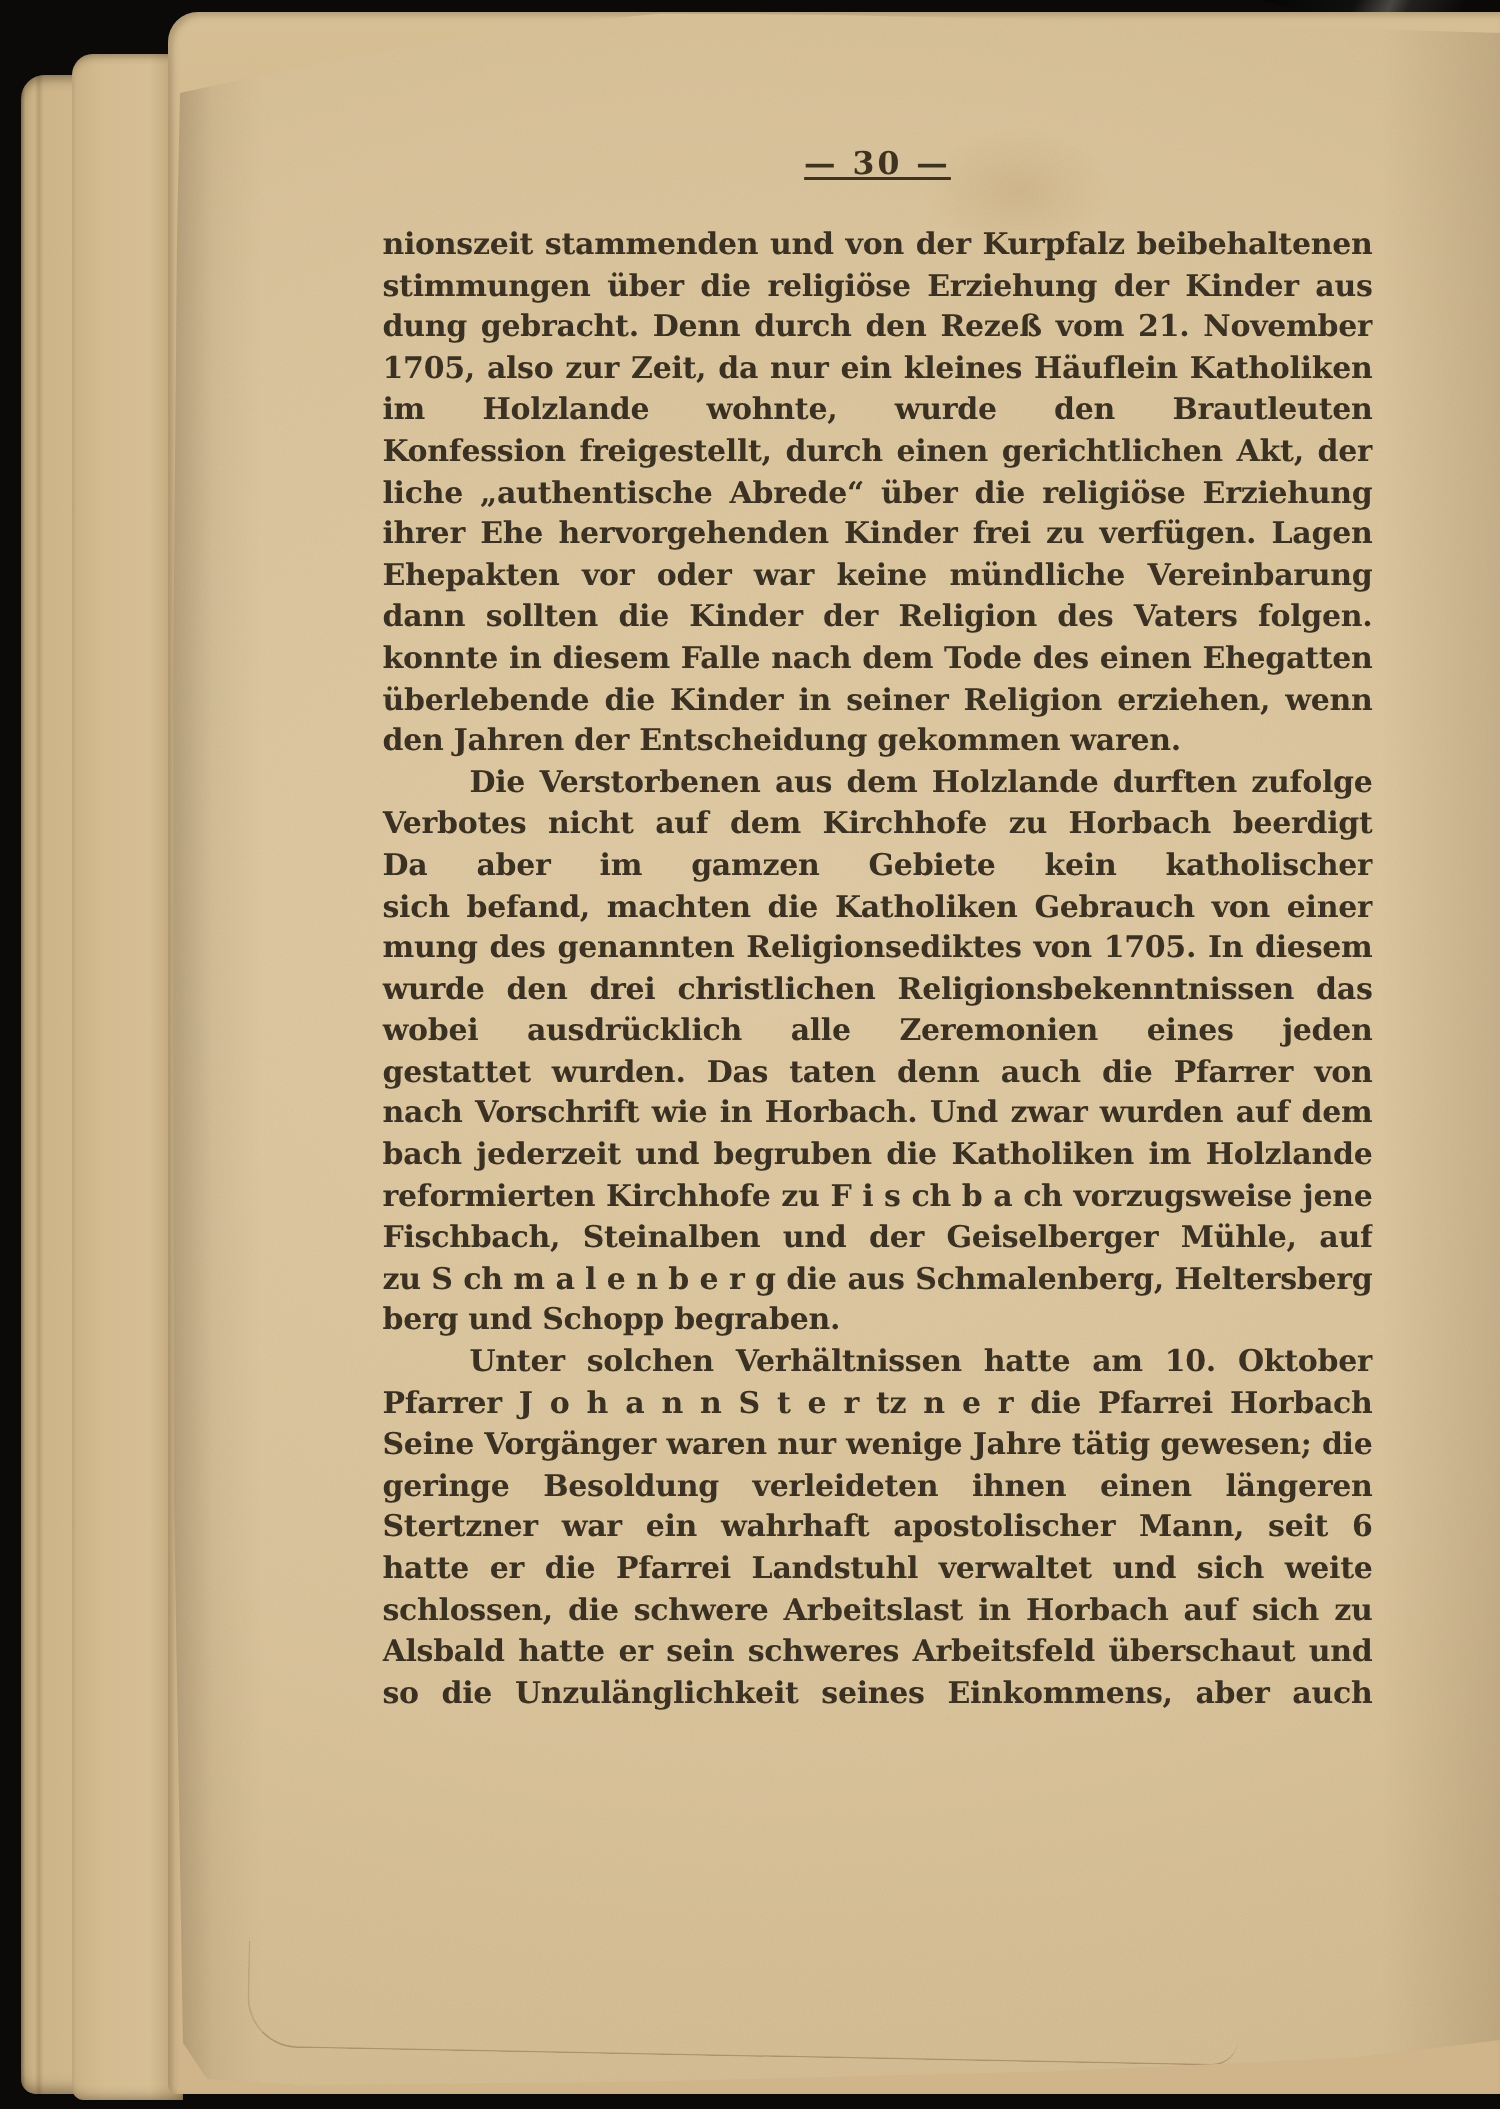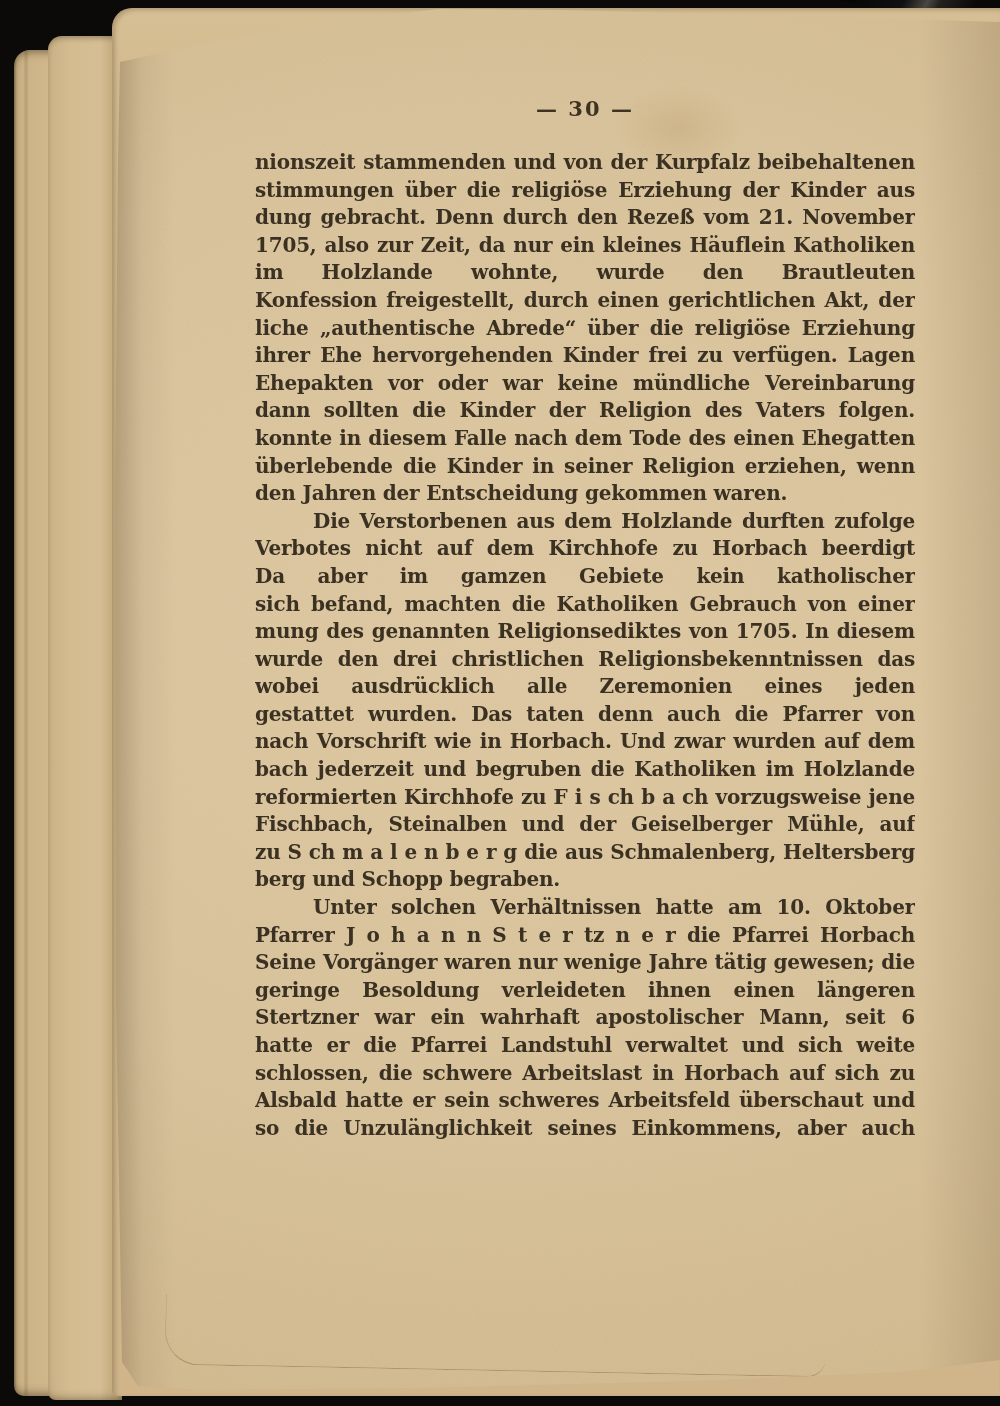--- a/index.html
+++ b/index.html
@@ -62,20 +62,21 @@
     position:absolute;left:165px;top:1300px;width:660px;height:70px;
     border-bottom:1px solid rgba(122,100,66,.45);
     border-left:1px solid rgba(122,100,66,.25);
     border-radius:0 0 18px 34px;
     transform:rotate(1.1deg);
   }
   .page-header{
     position:absolute;left:255px;top:96px;width:660px;
     text-align:center;color:#3d331f;font-size:21px;font-weight:700;
     letter-spacing:2px;
+    text-decoration:underline;
   }
   .text-block{
     position:absolute;left:255px;top:149px;width:660px;
     color:#3b3122;font-size:20px;font-weight:700;letter-spacing:-0.2px;
   }
   .line{
     height:27.6px;line-height:27.6px;overflow:hidden;
     text-align:justify;text-align-last:justify;
   }
   .line.endline{text-align-last:left;}

